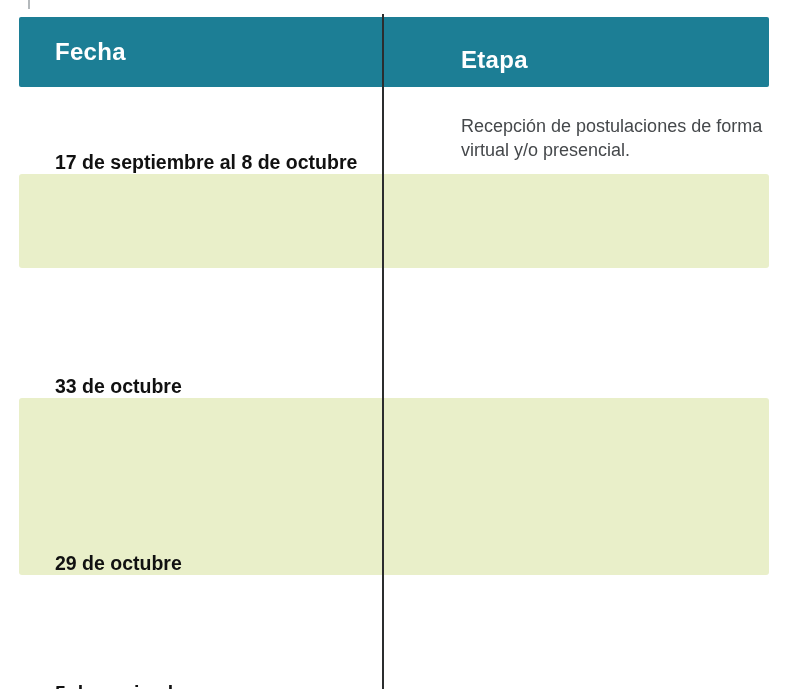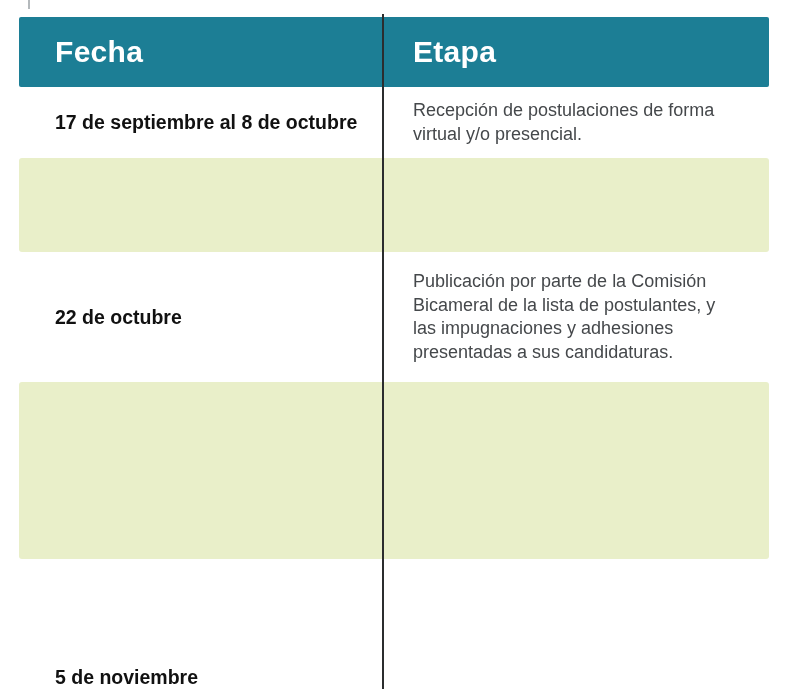--- a/index.html
+++ b/index.html
@@ -32,34 +32,34 @@
   .header-row {
     display: flex;
     height: 70px;
     background: var(--header-bg, #1c7e95);
     border-radius: 2px;
   }
   .header-row .cell-fecha,
   .header-row .cell-etapa {
     display: flex; align-items: center;
     color: var(--header-text, #ffffff);
-    font-size: 30px; font-weight: bold;
+    font-size: 24px; font-weight: bold;
     letter-spacing: 0.3px;
     text-align: right;
   }
   .cell-fecha {
     width: 363px; box-sizing: border-box;
     padding-left: 36px;
-    display: flex; align-items: center;
+    display: flex; align-items: flex-end;
     flex-shrink: 0;
   }
   .cell-etapa {
     flex: 1; box-sizing: border-box;
-    padding: 12px 18px 12px 31px;
-    display: flex; align-items: center;
+    padding: 28px 18px 12px 31px;
+    display: flex; align-items: center; margin-left: 48px;
   }
   .row { display: flex; }
   .row.highlighted {
     background: var(--row-highlight, #e9efc9);
     border-radius: 3px;
   }
   .row .cell-fecha {
     font-size: 19.5px; font-weight: bold;
     color: var(--date-text, #111111);
   }
@@ -106,31 +106,28 @@
       <span class="etapa-text">Recepción de postulaciones de forma
 virtual y/o presencial.</span>
     </div>
   </div>
 
   <div class="row highlighted">
   </div>
 
   <div class="row">
     <div class="cell-fecha">
-      <span class="fecha-text">22 de octubre</span>
-    </div>
-    <div class="cell-etapa">
-      <span class="etapa-text">Publicación por parte de la Comisión
-Bicameral de la lista de postulantes, y
-las impugnaciones y adhesiones
-presentadas a sus candidaturas.</span>
+      <span class="fecha-text">33 de octubre</span>
     </div>
   </div>
 
   <div class="row highlighted">
+    <div class="cell-fecha">
+      <span class="fecha-text">29 de octubre</span>
+    </div>
   </div>
 
   <div class="row">
     <div class="cell-fecha">
       <span class="fecha-text">5 de noviembre</span>
     </div>
   </div>
 </div>
   </div>
 

